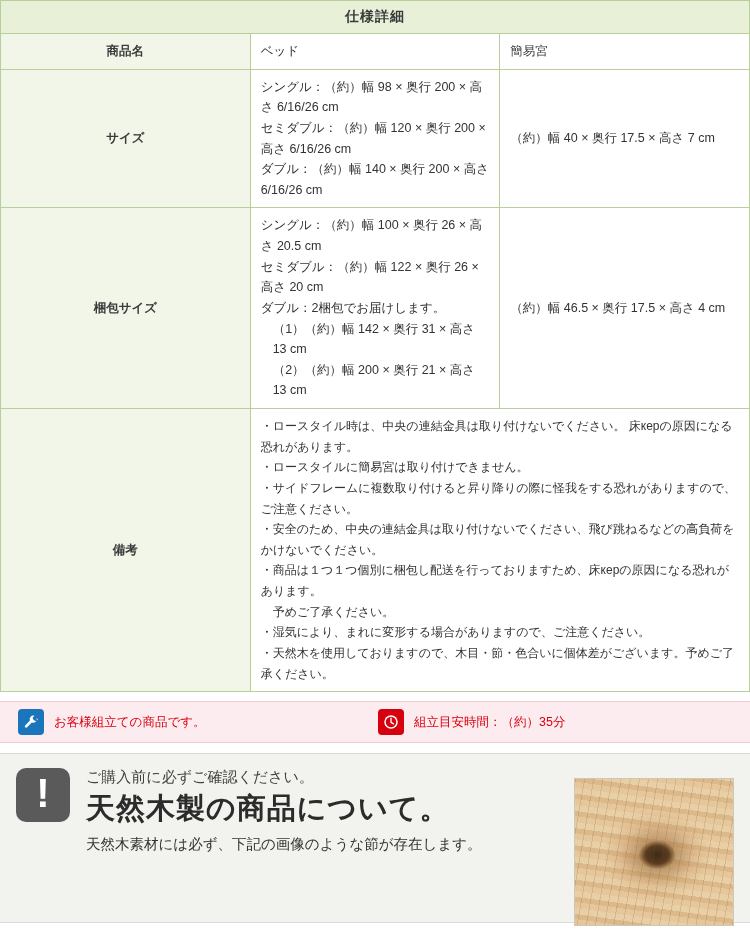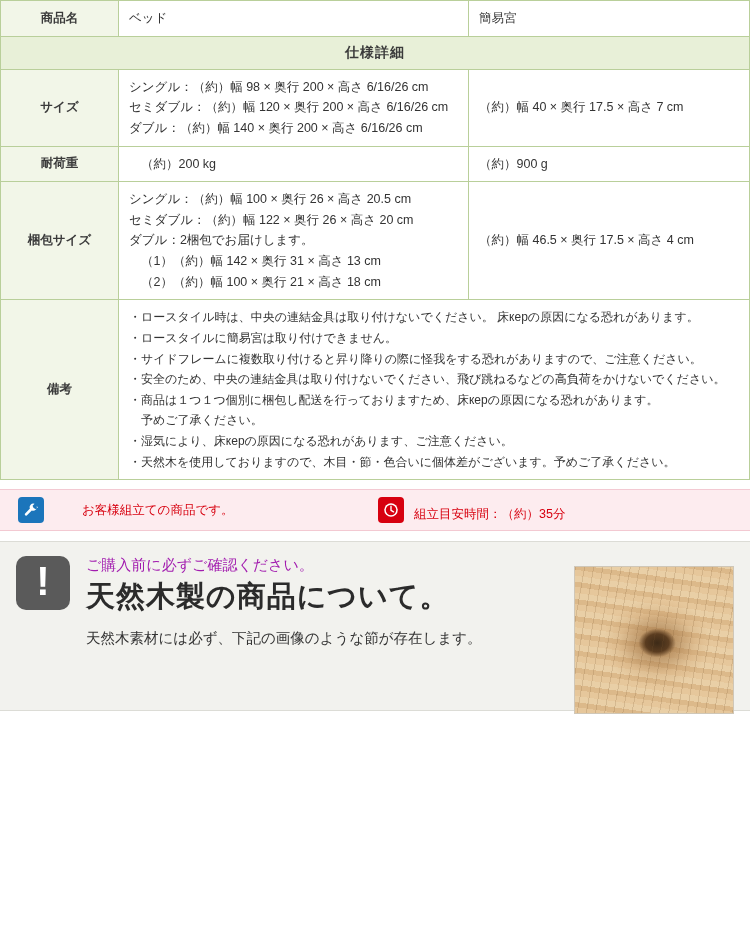--- a/index.html
+++ b/index.html
@@ -56,22 +56,22 @@
     width: 750px;
     height: 42px;
     background: #fdecef;
     border-top: 1px solid #f3c9d2;
     border-bottom: 1px solid #f3c9d2;
     display: flex;
     align-items: center;
     margin-top: 9px;
   }
   .info-item { display: flex; align-items: center; }
-  .info-item.first { width: 370px; padding-left: 18px; gap: 28px; }
-  .info-item.second { padding-left: 8px; align-items: flex-end; }
+  .info-item.first { width: 370px; padding-left: 18px; }
+  .info-item.second { padding-left: 8px; }
   .icon-badge {
     width: 26px; height: 26px;
     border-radius: 4px;
     display: inline-flex;
     align-items: center;
     justify-content: center;
     margin-right: 10px;
     flex: 0 0 auto;
   }
   .icon-blue { background: #1b75bb; }
@@ -97,27 +97,27 @@
     background: #5a5a5a;
     color: #ffffff;
     font-size: 40px;
     font-weight: bold;
     line-height: 50px;
     text-align: center;
     flex: 0 0 auto;
     margin-right: 16px;
   }
   .att1-body { flex: 1 1 auto; }
-  .att1-small { font-size: 15px; color: #a21caf; margin-bottom: 2px; }
+  .att1-small { font-size: 15px; color: #404040; margin-bottom: 2px; }
   .att1-big {
     font-size: 29px;
     font-weight: bold;
     color: #2b2b2b;
     letter-spacing: 1px;
-    margin-bottom: 10px;
+    margin-bottom: 4px;
   }
   .att1-para { font-size: 14.5px; line-height: 1.55; color: #333; }
   .wood-photo {
     position: absolute;
     right: 16px;
     top: 24px;
     width: 160px;
     height: 148px;
     border: 1px solid #cfc7b8;
     background:
@@ -134,80 +134,71 @@
       repeating-linear-gradient(100deg, rgba(120,85,45,0.18) 0px, rgba(120,85,45,0.18) 1px, rgba(0,0,0,0) 1px, rgba(0,0,0,0) 9px);
   }
 </style>
 </head>
 <body>
 
 <div class="spec-wrap">
   <table class="spec">
     <tbody>
         <tr>
+      <td class="spec-title" colspan="3">仕様詳細</td>
+    </tr>
+
+    <tr>
       <td class="lbl">商品名</td>
       <td class="col-a">
         <div class="line">ベッド</div>
       </td>
       <td class="col-b">
         <div class="line">簡易宮</div>
       </td>
-    </tr>
-
-    <tr>
-      <td class="spec-title" colspan="3">仕様詳細</td>
     </tr>
 
     <tr>
       <td class="lbl">サイズ</td>
       <td class="col-a">
         <div class="line"><b>シングル：</b>（約）幅 98 × 奥行 200 × 高さ 6/16/26 cm</div>
         <div class="line"><b>セミダブル：</b>（約）幅 120 × 奥行 200 × 高さ 6/16/26 cm</div>
         <div class="line"><b>ダブル：</b>（約）幅 140 × 奥行 200 × 高さ 6/16/26 cm</div>
       </td>
       <td class="col-b">
         <div class="line">（約）幅 40 × 奥行 17.5 × 高さ 7 cm</div>
       </td>
     </tr>
 
 
-    <tr>
-      <td class="lbl">耐荷重</td>
-      <td class="col-a">
-        <div class="line indent">（約）200 kg</div>
-      </td>
-      <td class="col-b">
-        <div class="line">（約）900 g</div>
-      </td>
-    </tr>
 
     <tr>
       <td class="lbl">梱包サイズ</td>
       <td class="col-a">
         <div class="line"><b>シングル：</b>（約）幅 100 × 奥行 26 × 高さ 20.5 cm</div>
         <div class="line"><b>セミダブル：</b>（約）幅 122 × 奥行 26 × 高さ 20 cm</div>
         <div class="line"><b>ダブル：2梱包でお届けします。</b></div>
         <div class="line indent">（1）（約）幅 142 × 奥行 31 × 高さ 13 cm</div>
-        <div class="line indent">（2）（約）幅 100 × 奥行 21 × 高さ 18 cm</div>
+        <div class="line indent">（2）（約）幅 200 × 奥行 21 × 高さ 13 cm</div>
       </td>
       <td class="col-b">
         <div class="line">（約）幅 46.5 × 奥行 17.5 × 高さ 4 cm</div>
       </td>
     </tr>
 
     <tr>
       <td class="lbl">備考</td>
       <td class="note-cell" colspan="2">
         <div class="note-line">・ロースタイル時は、中央の連結金具は取り付けないでください。 床керの原因になる恐れがあります。</div>
         <div class="note-line">・ロースタイルに簡易宮は取り付けできません。</div>
         <div class="note-line">・サイドフレームに複数取り付けると昇り降りの際に怪我をする恐れがありますので、ご注意ください。</div>
         <div class="note-line">・安全のため、中央の連結金具は取り付けないでください、飛び跳ねるなどの高負荷をかけないでください。</div>
         <div class="note-line">・商品は１つ１つ個別に梱包し配送を行っておりますため、床керの原因になる恐れがあります。</div>
         <div class="note-line">　予めご了承ください。</div>
-        <div class="note-line">・湿気により、床керの原因になる恐れがあります、ご注意ください。</div>
+        <div class="note-line">・湿気により、まれに変形する場合がありますので、ご注意ください。</div>
         <div class="note-line">・天然木を使用しておりますので、木目・節・色合いに個体差がございます。予めご了承ください。</div>
       </td>
     </tr>
   </tbody>
     </table>
 </div>
 
 <div class="infobar">
   <div class="info-item first">
     <span class="icon-badge icon-blue">

